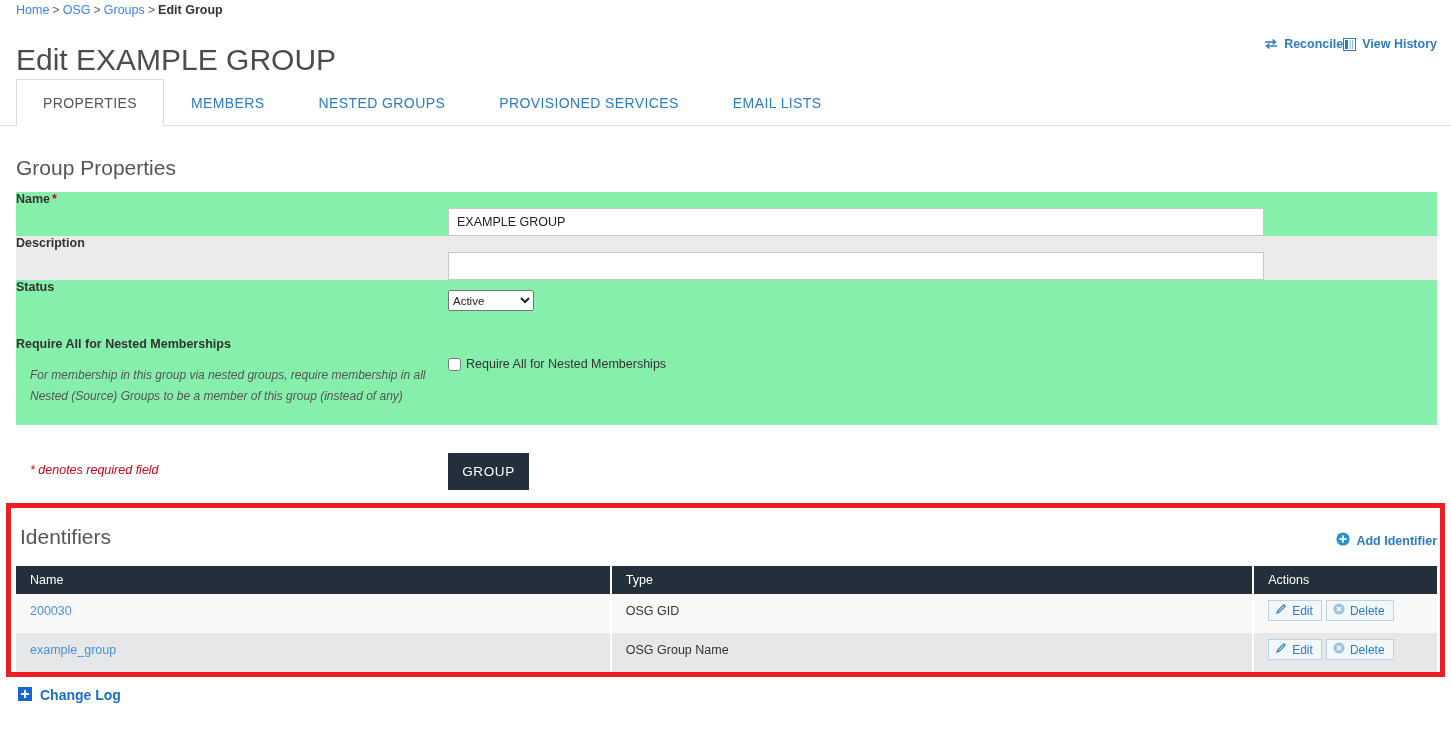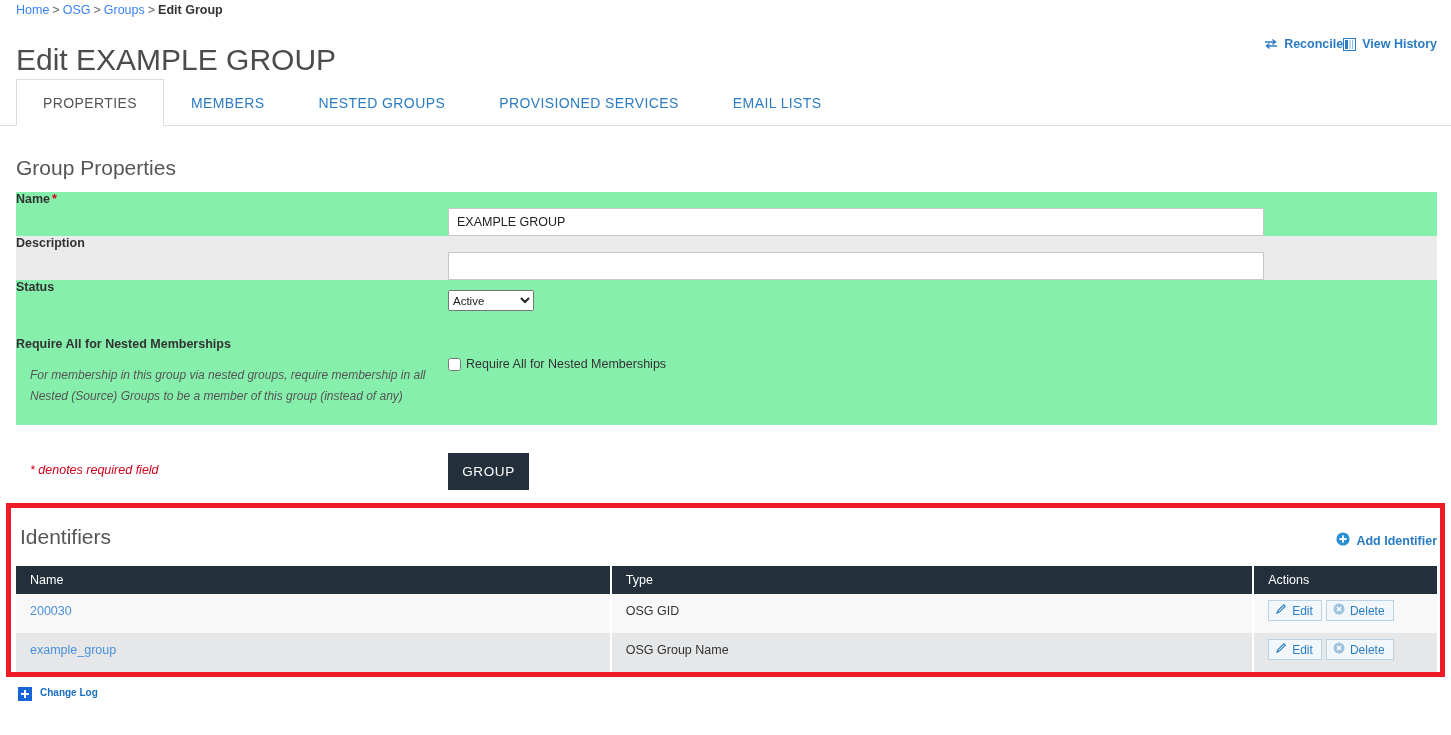--- a/index.html
+++ b/index.html
@@ -188,21 +188,21 @@
     color: #2b7cc4; font-size: 12px;
     padding: 2px 8px 2px 6px; height: 21px;
     cursor: pointer; white-space: nowrap;
     font-family: "Liberation Sans", sans-serif;
   }
 
   
   .change-log {
     position: absolute; left: 18px; top: 687px;
     display: flex; align-items: flex-start; gap: 8px;
-    color: #1a6fc4; font-weight: bold; font-size: 10px;
+    color: #1a6fc4; font-weight: bold; font-size: 14px;
     cursor: pointer; text-decoration: none;
   }
   .plus-box {
     width: 14px; height: 14px; background: #1565d8;
     position: relative; display: inline-block;
   }
   .plus-box::before, .plus-box::after {
     content: ""; position: absolute; background: #fff;
   }
   .plus-box::before { left: 3px; right: 3px; top: 6px; height: 2px; }

